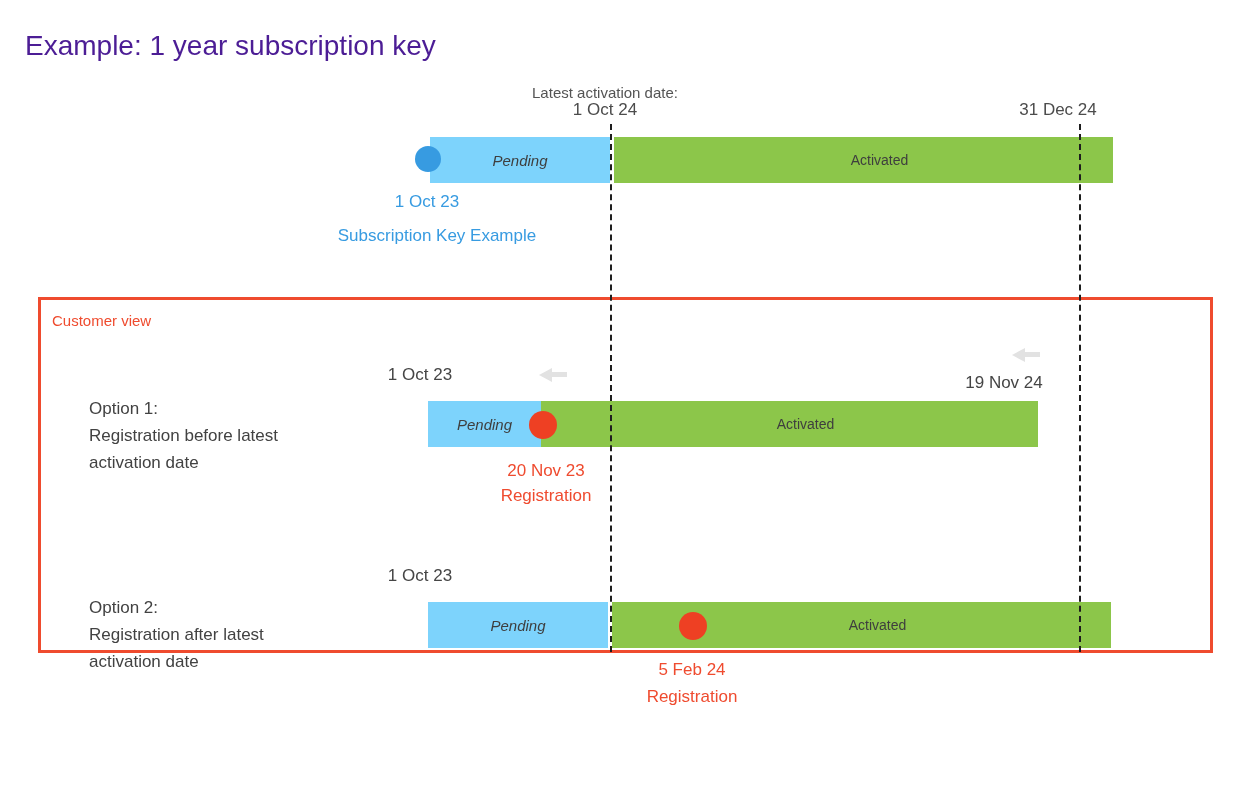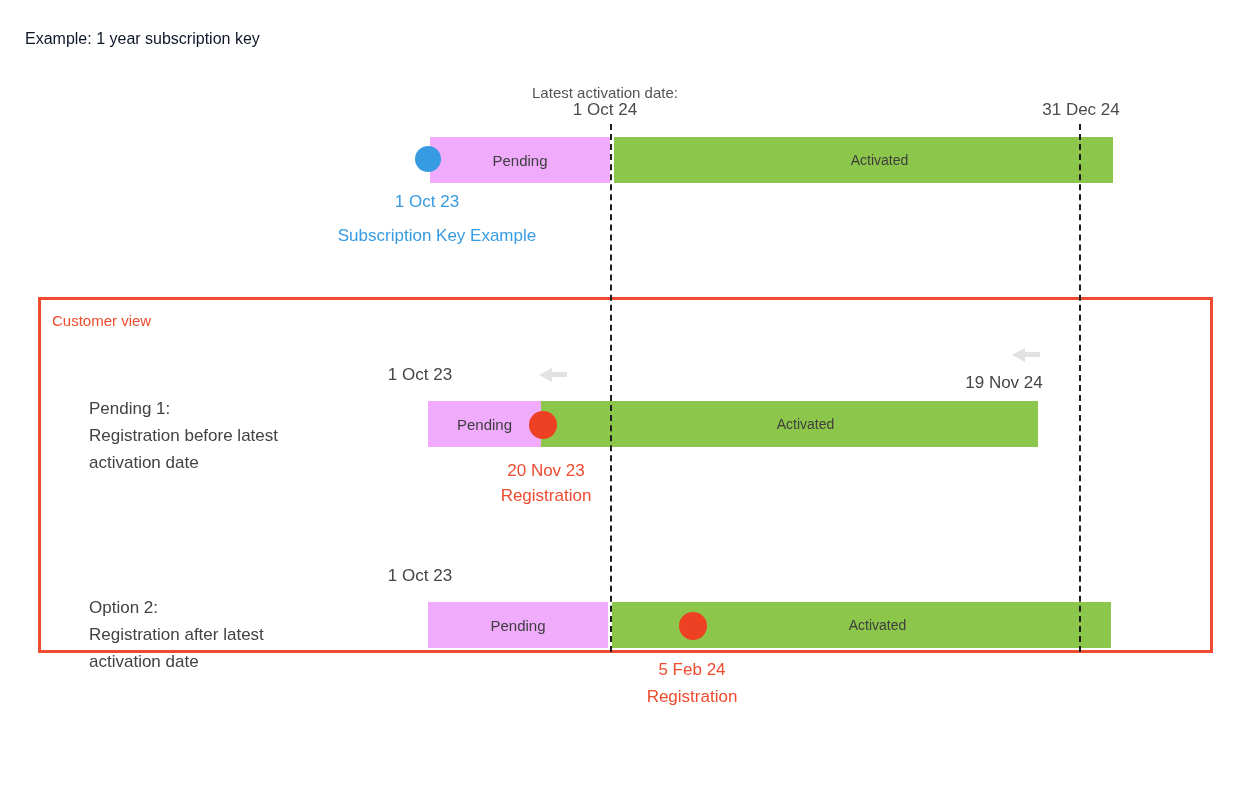--- a/index.html
+++ b/index.html
@@ -2,32 +2,32 @@
 <html><head>
 <meta charset="utf-8">
 <style>
   html,body{margin:0;padding:0;background:#ffffff;}
   body{font-family:"Liberation Sans","DejaVu Sans",sans-serif;}
   .canvas{position:relative;width:1249px;height:800px;background:#ffffff;overflow:hidden;}
 
   .abs{position:absolute;}
   .ctr{transform:translateX(-50%);white-space:nowrap;text-align:center;}
 
-  .diagram-title{left:25px;top:30px;font-size:16px;color:#0f172a;}
+  .diagram-title{left:25px;top:30px;font-size:28px;color:#4c1d95;}
 
   .hdr-label{left:605px;top:84px;font-size:15px;color:#545454;}
   .hdr-date{font-size:17px;color:#4c4c4c;}
 
   .dashline{width:0;border-left:2px dashed #1e1e1e;top:124px;height:528px;z-index:5;}
   .dash-1{left:610px;}
   .dash-2{left:1079px;}
 
   .bar{height:46px;display:flex;align-items:center;justify-content:center;
        font-size:15px;color:#3e3e3e;z-index:1;}
-  .bar-gray{background:#f0abfc;}
+  .bar-gray{background:#7dd3fc;font-style:italic;}
   .bar-green{background:#8cc64a;padding-left:32px;}
 
   .row1-gray{left:430px;top:137px;width:180px;}
   .row1-green{left:614px;top:137px;width:467px;font-size:14px;}
 
   .dot{border-radius:50%;z-index:6;}
   .dot-blue{left:415px;top:146px;width:26px;height:26px;background:#379be1;}
   .blue-text{color:#379be1;font-size:17px;}
   .creation-date{left:427px;top:192px;}
   .creation-label{left:437px;top:226px;}
@@ -71,37 +71,37 @@
 </style>
 </head>
 <body>
 
 <div class="canvas">
 
   <div class="abs diagram-title">Example: 1 year subscription key</div>
 
   <div class="abs ctr hdr-label">Latest activation date:</div>
   <div class="abs ctr hdr-date" style="left:605px;top:100px;">1 Oct 24</div>
-  <div class="abs ctr hdr-date" style="left:1081px;top:100px;">31 Dec 24</div>
+  <div class="abs ctr hdr-date" style="left:1058px;top:100px;">31 Dec 24</div>
 
   <div class="abs bar bar-gray row1-gray">
     <span>Pending</span>
   </div>
   <div class="abs bar bar-green row1-green">
     <span>Activated</span>
   </div>
   <div class="abs dot dot-blue"></div>
   <div class="abs ctr blue-text creation-date">1 Oct 23</div>
   <div class="abs ctr blue-text creation-label">Subscription Key Example</div>
 
   <div class="abs customer-box">
     <div class="abs customer-label">Customer view</div>
 
     <div class="abs opt-desc opt1-desc">
-      <div>Pending 1:</div>
+      <div>Option 1:</div>
       <div>Registration before latest</div>
       <div>activation date</div>
     </div>
     <div class="abs ctr date-gray opt1-start">1 Oct 23</div>
     <div class="abs nudge-arrow opt1-arrow"></div>
     <div class="abs nudge-arrow opt1-end-arrow"></div>
     <div class="abs ctr date-gray opt1-end">19 Nov 24</div>
 
     <div class="abs bar bar-gray opt1-gray">
       <span>Pending</span>

